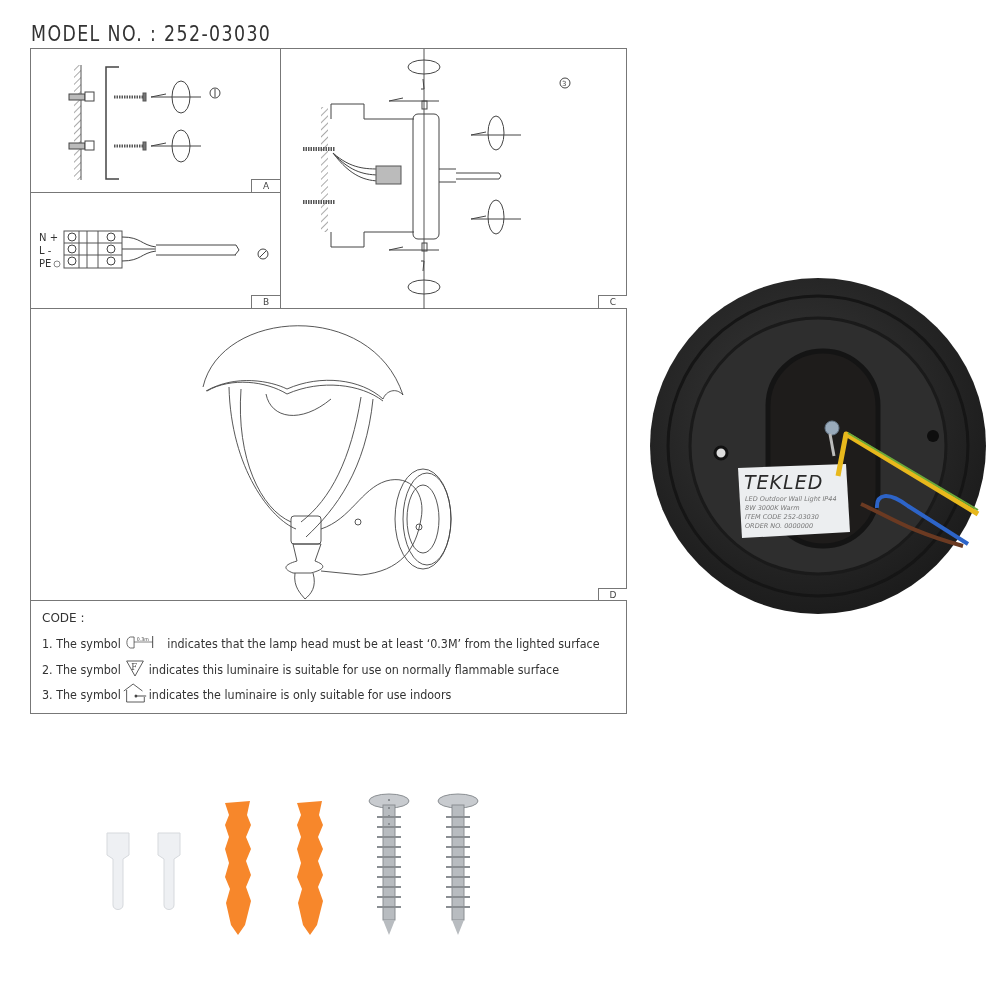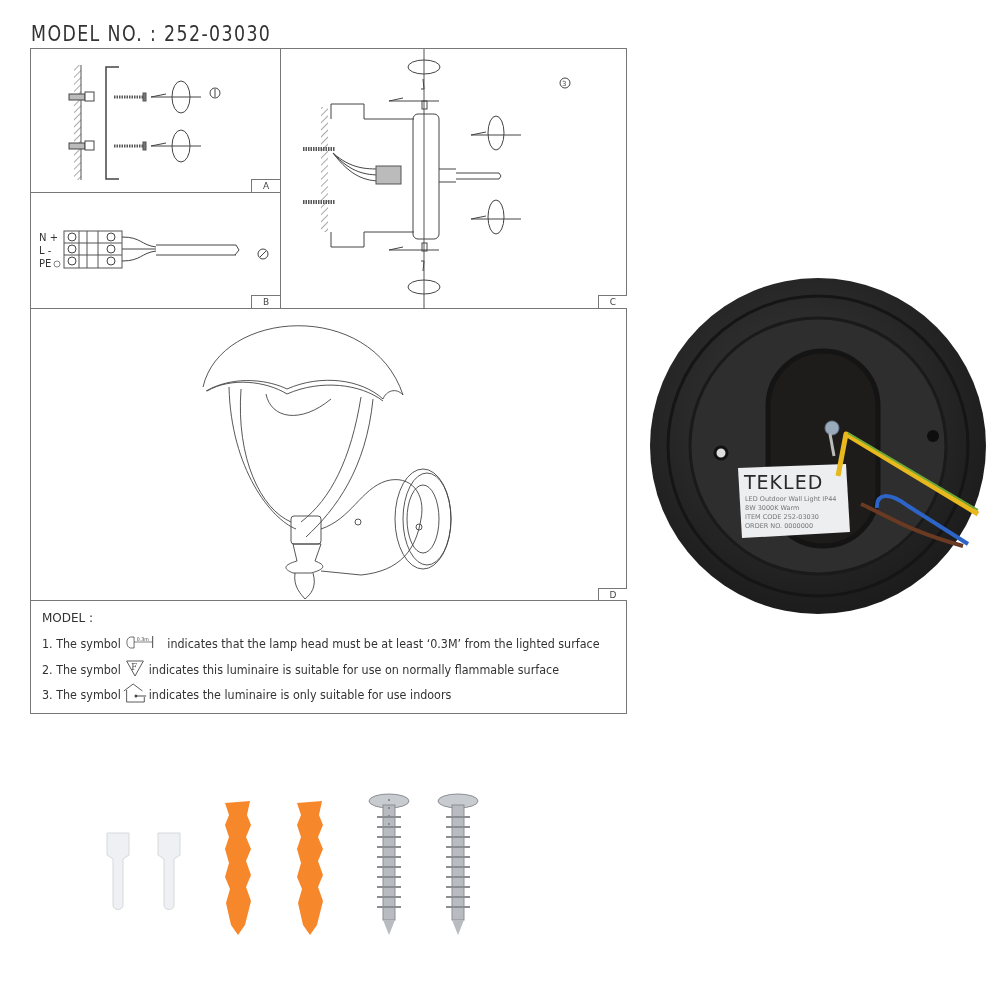--- a/index.html
+++ b/index.html
@@ -6,21 +6,21 @@
   body{width:1000px;height:1000px;position:relative;overflow:hidden;font-family:"DejaVu Sans",sans-serif;color:#333;}
   .model{position:absolute;left:31px;top:22px;font-family:"DejaVu Sans Condensed","DejaVu Sans",sans-serif;font-size:21px;letter-spacing:1.5px;color:#333;transform:scaleX(0.92);transform-origin:left top;}
   .frame{position:absolute;left:30px;top:48px;width:597px;height:666px;border:1.3px solid #777;box-sizing:border-box;}
   .panel{position:absolute;box-sizing:border-box;}
   .panel svg{position:absolute;left:0;top:0;}
   .tag{position:absolute;width:28px;height:12px;border:1px solid #777;border-right:none;border-bottom:none;font-size:9px;line-height:12px;text-align:center;color:#444;background:#fff;}
   .notes{position:absolute;left:30px;top:600px;width:597px;height:114px;border-top:1.3px solid #777;box-sizing:border-box;font-family:"DejaVu Sans",sans-serif;font-size:12px;color:#333;}
   .notes .title{position:absolute;left:11px;top:10px;}
   .note{position:absolute;left:11px;display:flex;align-items:center;white-space:nowrap;transform:scaleX(0.93);transform-origin:left center;}
   .note .sym{display:inline-block;margin:0 4px;}
-  .photo{position:absolute;left:648px;top:276px;width:340px;height:340px;}
+  .photo{position:absolute;left:648px;top:276px;width:340px;height:340px;font-style:italic;}
   .parts{position:absolute;left:95px;top:785px;width:400px;height:160px;}
 </style>
 </head>
 <body>
 
 <div class="model">MODEL NO. : 252-03030</div>
 
 <div class="frame">
 
   <div class="panel" style="left:0;top:0;width:250px;height:144px;border-right:1.3px solid #777;border-bottom:1.3px solid #777;">
@@ -171,21 +171,21 @@
         <ellipse cx="396" cy="210" rx="24" ry="46"></ellipse>
         <ellipse cx="392" cy="210" rx="16" ry="34"></ellipse>
         <circle cx="327" cy="213" r="3"></circle>
         <circle cx="388" cy="218" r="3"></circle>
       </g>
     </svg>
     <div class="tag" style="right:0;bottom:0;">D</div>
   </div>
 
   <div class="notes" style="left:0;top:551px;width:596px;">
-    <div class="title">MODEL :</div>
+    <div class="title">CODE :</div>
     <div class="note" style="top:33px;">
       <span>1. The symbol</span>
       <span class="sym">
         <svg width="34" height="16">
             <path d="M6,3 C1,4 1,13 6,14 L10,14 L10,3 Z" fill="none" stroke="#444" stroke-width="0.8"></path>
             <line x1="10" y1="8" x2="30" y2="8" stroke="#444" stroke-width="0.7"></line>
             <line x1="30" y1="2" x2="30" y2="14" stroke="#444"></line>
             <text x="13" y="7" font-size="5" fill="#444">0.3m</text>
           </svg>
       </span>

